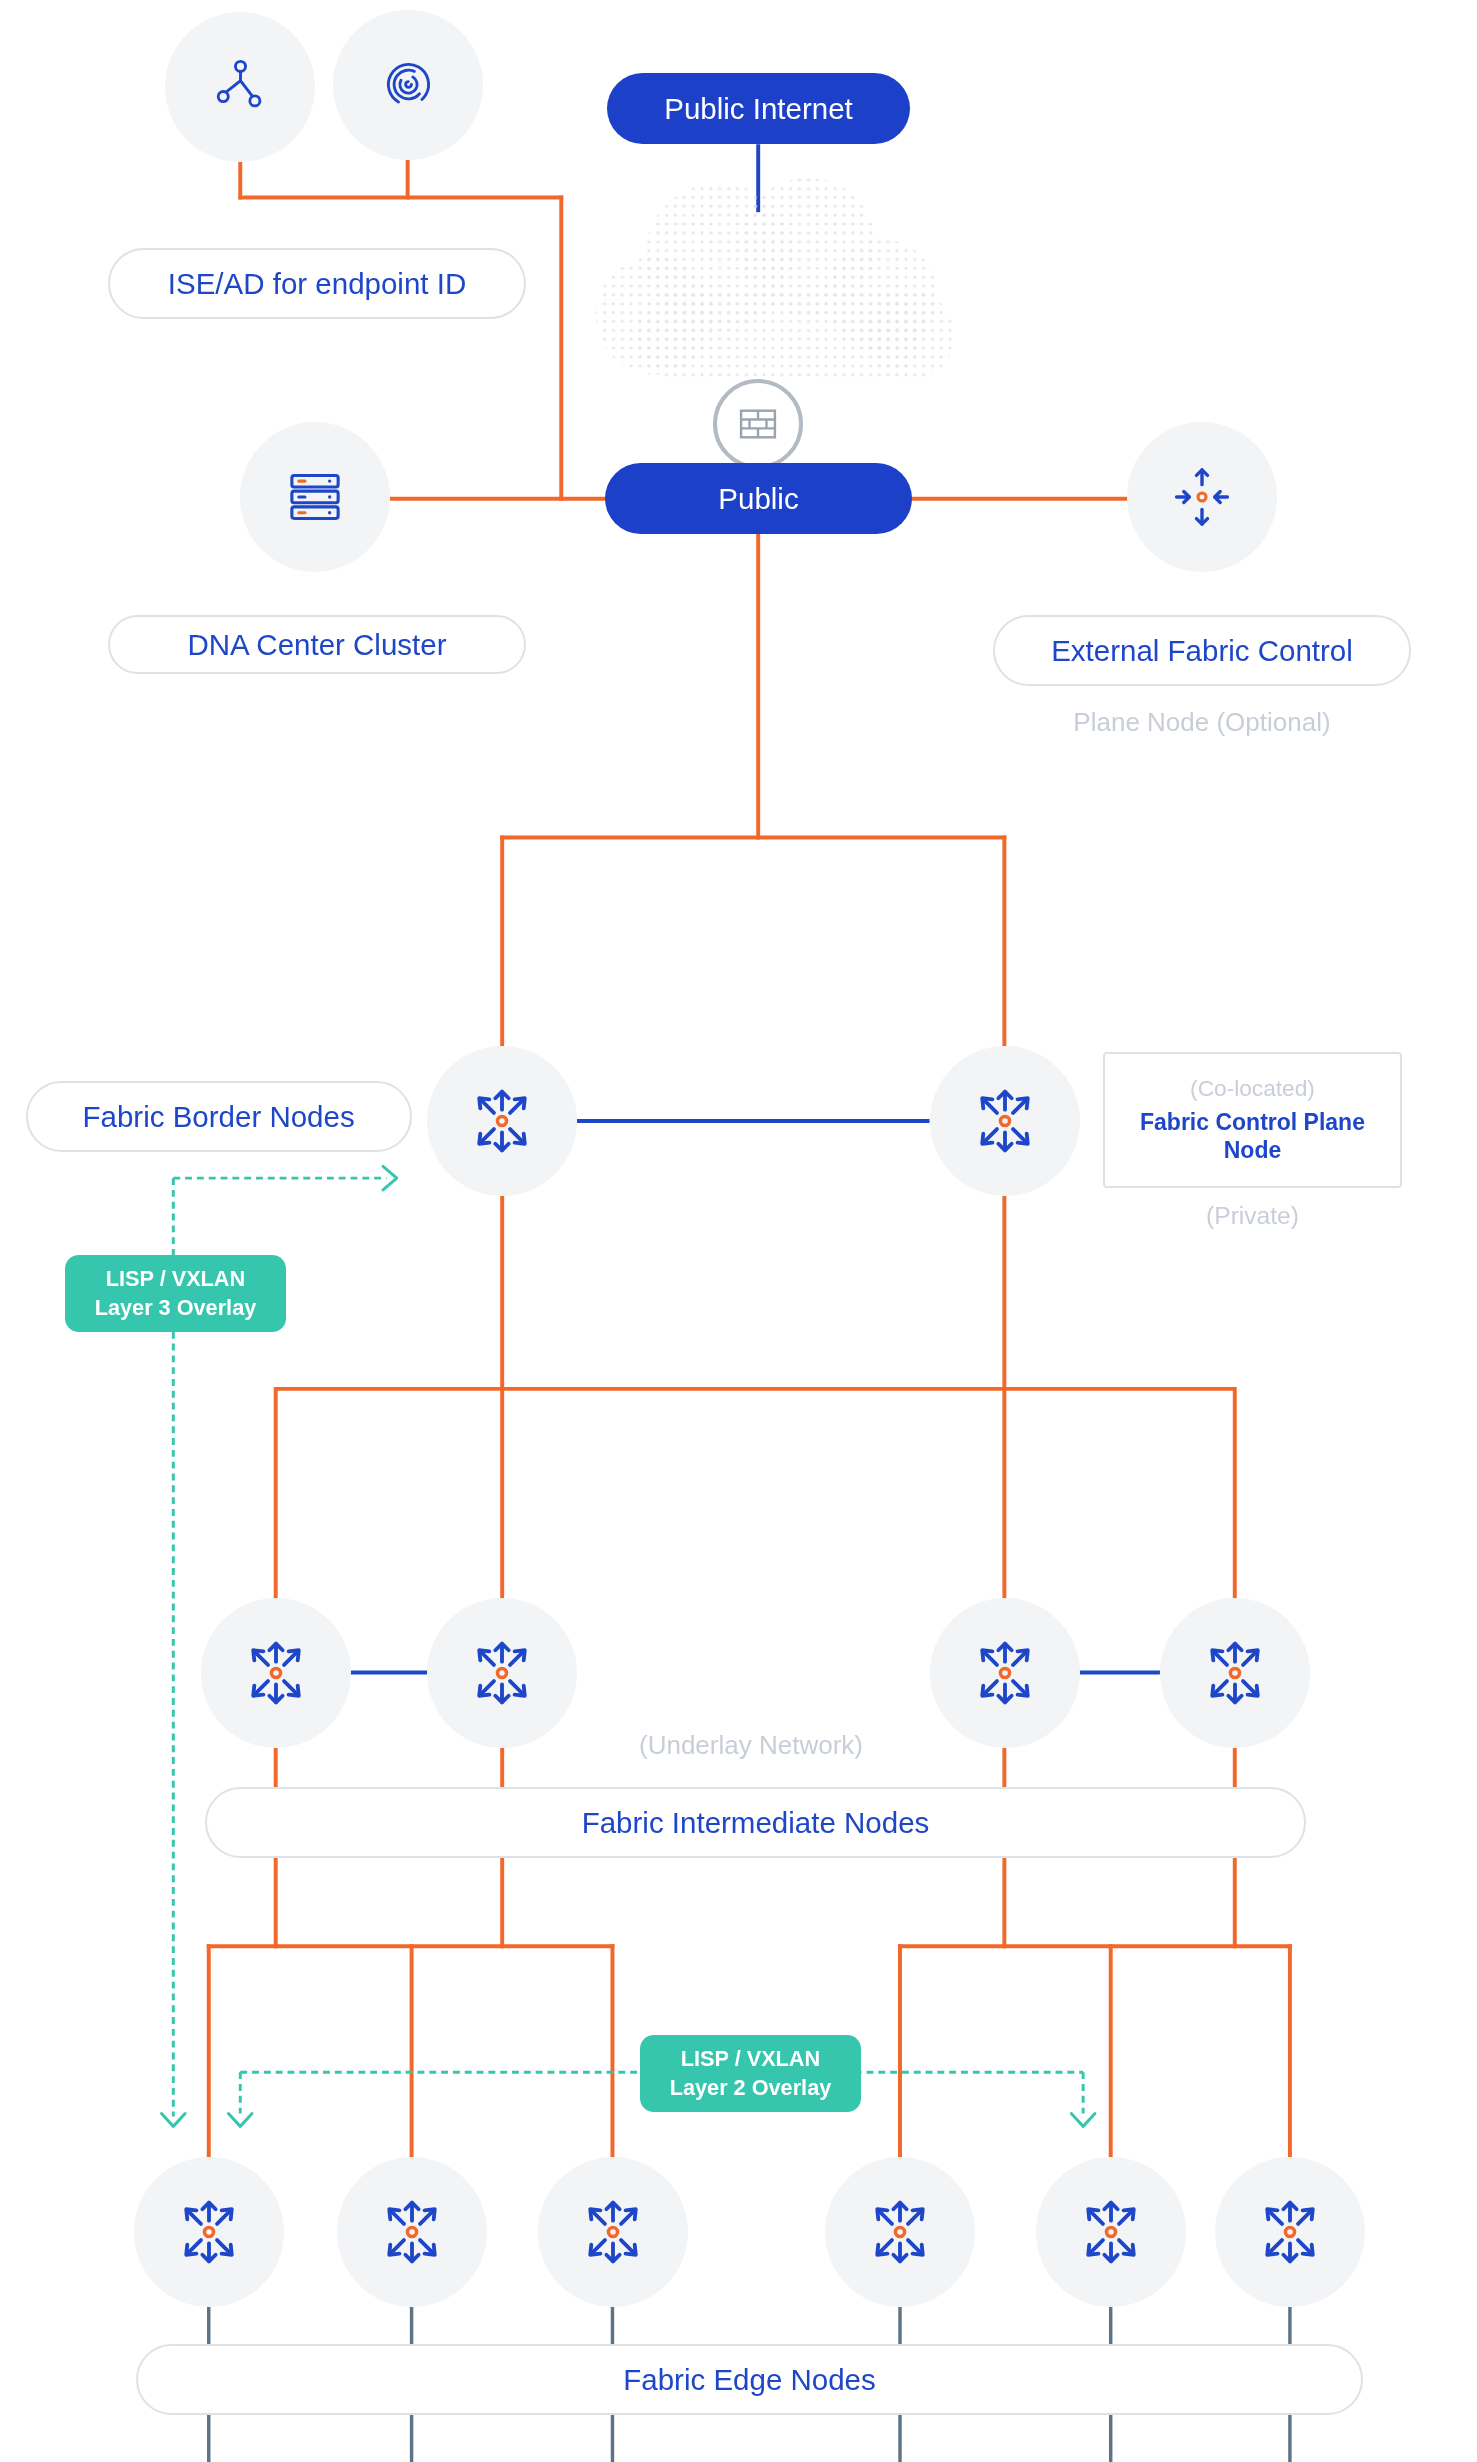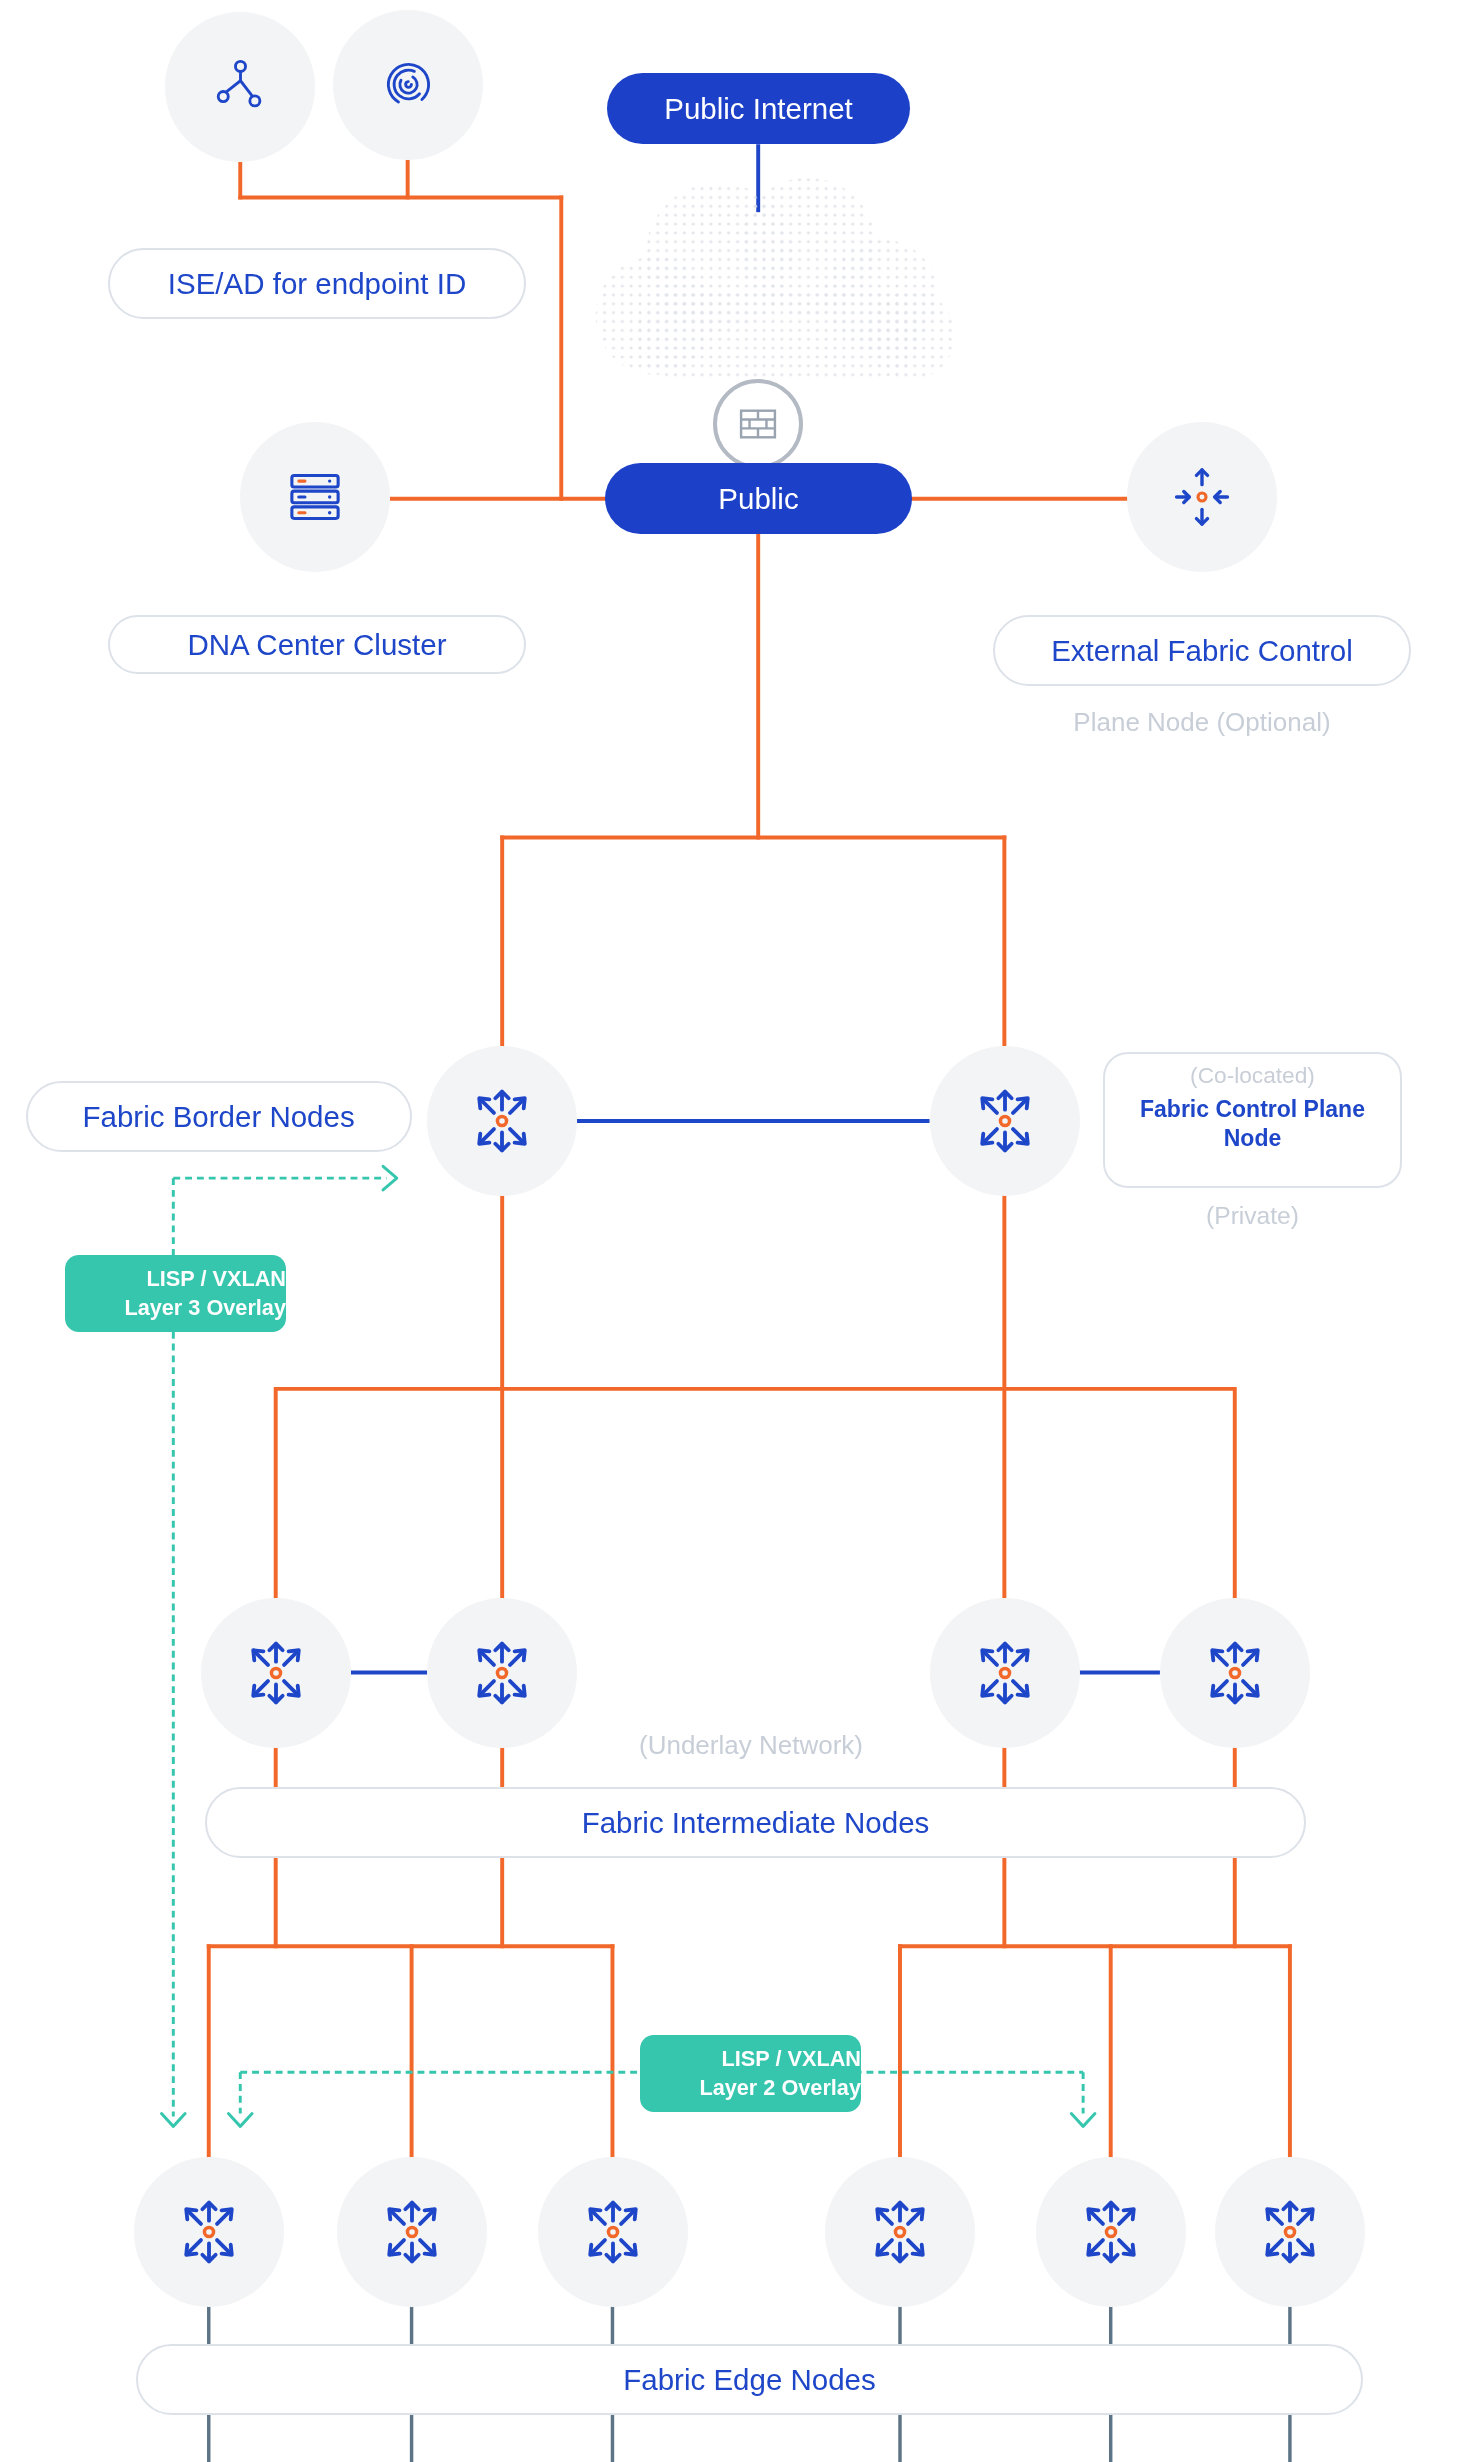--- a/index.html
+++ b/index.html
@@ -13,26 +13,26 @@
   .node.topic svg{width:69px;height:69px;}
   .fw{position:absolute;width:90px;height:90px;border-radius:50%;background:#ffffff;
       border:4.4px solid #b3bac4;box-sizing:border-box;display:flex;align-items:center;
       justify-content:center;z-index:4;}
   .fw svg{width:58px;height:58px;}
   .pill{position:absolute;display:flex;align-items:center;justify-content:center;
         background:#ffffff;border:2px solid #dde2e9;border-radius:98px;
         color:#1e46c8;font-weight:normal;font-size:29.5px;z-index:5;box-sizing:border-box;
         white-space:nowrap;}
   .pill.solid{background:#1c40c8;color:#ffffff;border:none;}
-  .badge{position:absolute;display:flex;flex-direction:column;align-items:flex-end;
+  .badge{position:absolute;display:flex;flex-direction:column;align-items:center;
          justify-content:center;background:#36c6ae;color:#ffffff;font-weight:bold;
          font-size:21.7px;line-height:1.3;border-radius:13.8px;z-index:6;text-align:center;}
   .note{position:absolute;color:#c8ced7;font-size:26px;text-align:center;z-index:5;}
-  .infobox{position:absolute;background:#ffffff;border:2px solid #dde2e9;border-radius:25px;
-           display:flex;flex-direction:column;align-items:center;justify-content:flex-start;
+  .infobox{position:absolute;background:#ffffff;border:2px solid #dde2e9;border-radius:4px;
+           display:flex;flex-direction:column;align-items:center;justify-content:center;
            text-align:center;z-index:5;box-sizing:border-box;padding:7.9px 9.8px;}
   .infobox .sub{color:#c8ced7;font-size:22.7px;margin-bottom:5.9px;}
   .infobox .main{color:#1e46c8;font-weight:bold;font-size:23px;line-height:1.25;}
 </style>
 </head>
 <body>
 
 <div class="canvas">
 
   <svg width="0" height="0" style="position:absolute" aria-hidden="true">

